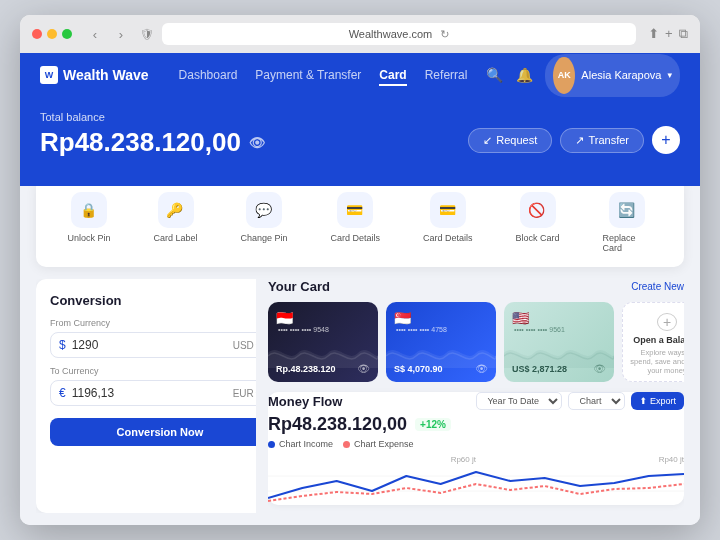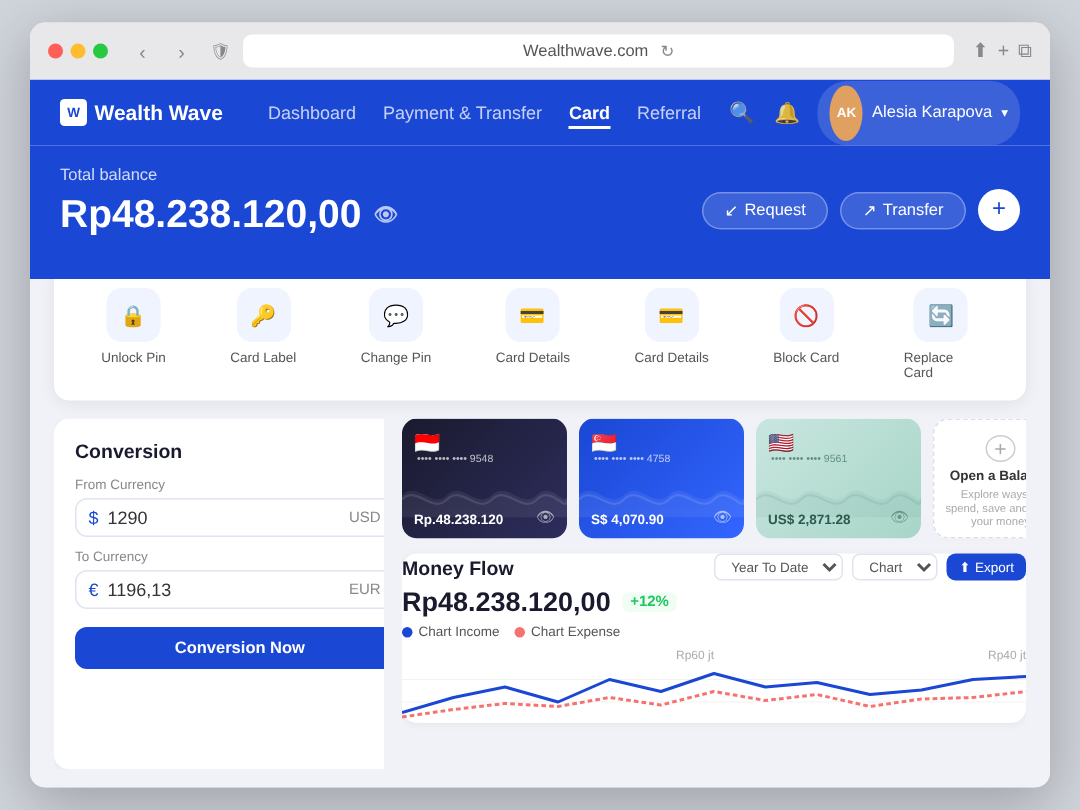--- a/index.html
+++ b/index.html
@@ -415,20 +415,24 @@
 
               </div>
 
             </div>
           </div>
         </div>
 
         <div class="right-col">
 
           <div>
+            <div class="section-header">
+              <span class="section-title">Your Card</span>
+              <span class="create-new">Create New</span>
+            </div>
             <div class="cards-row">
 
               <div class="card-item dark">
                 <svg class="card-wave" viewBox="0 0 110 30" preserveAspectRatio="none">
                   <path d="M0,15 C10,5 20,25 30,15 C40,5 50,25 60,15 C70,5 80,25 90,15 C100,5 110,25 110,15 L110,30 L0,30 Z" fill="rgba(255,255,255,0.12)"></path>
                   <path d="M0,18 C10,8 20,28 30,18 C40,8 50,28 60,18 C70,8 80,28 90,18 C100,8 110,28 110,18" fill="none" stroke="rgba(255,255,255,0.2)" stroke-width="1.5"></path>
                 </svg>
                 <div class="card-flag">🇮🇩</div>
                 <div class="card-num">•••• •••• •••• 9548</div>
                 <div class="card-balance">Rp.48.238.120</div>

